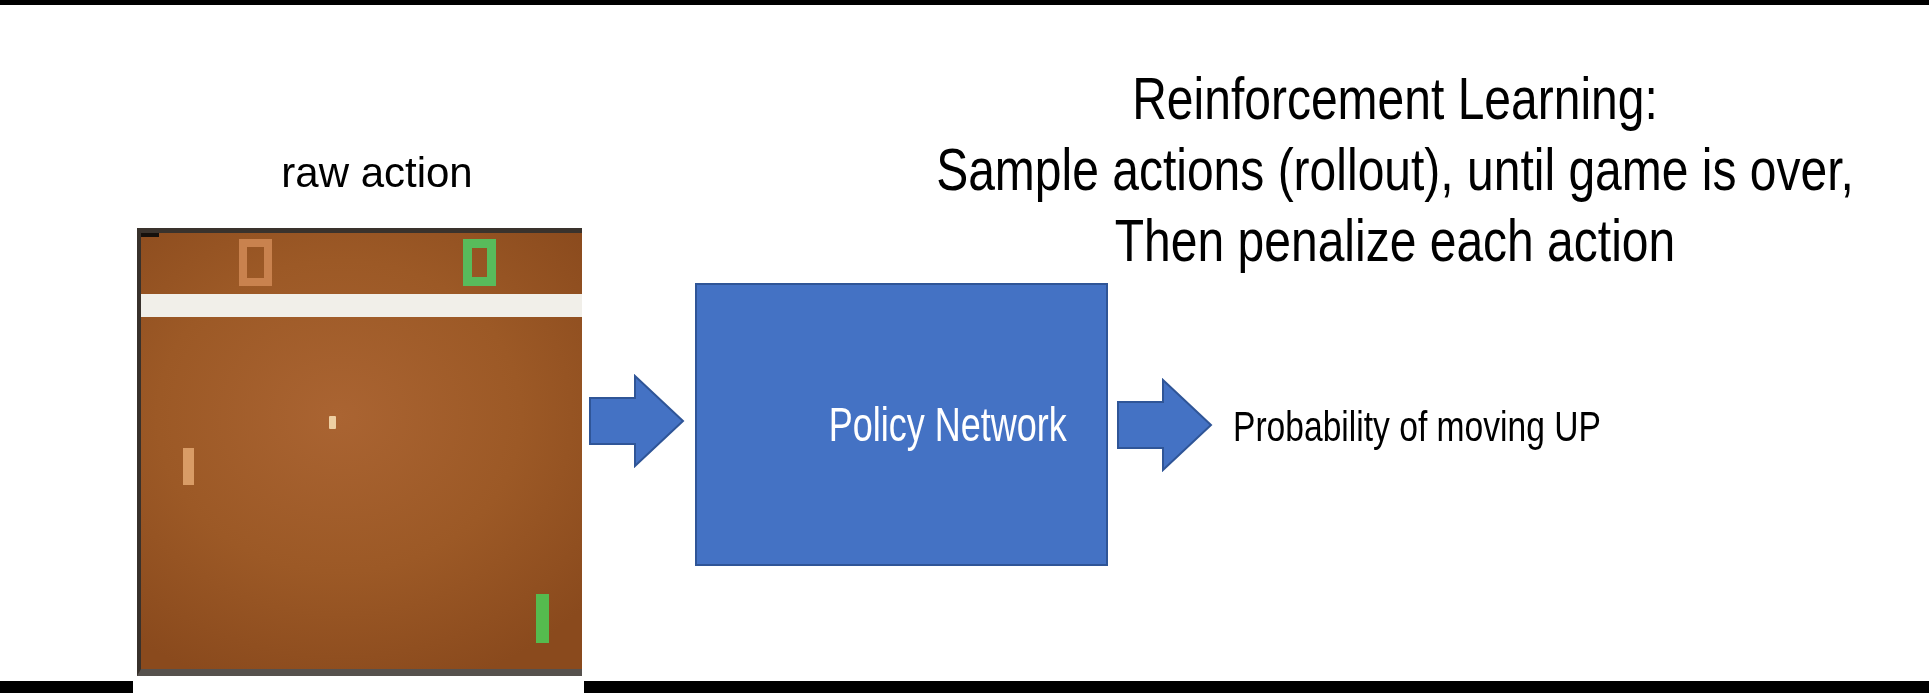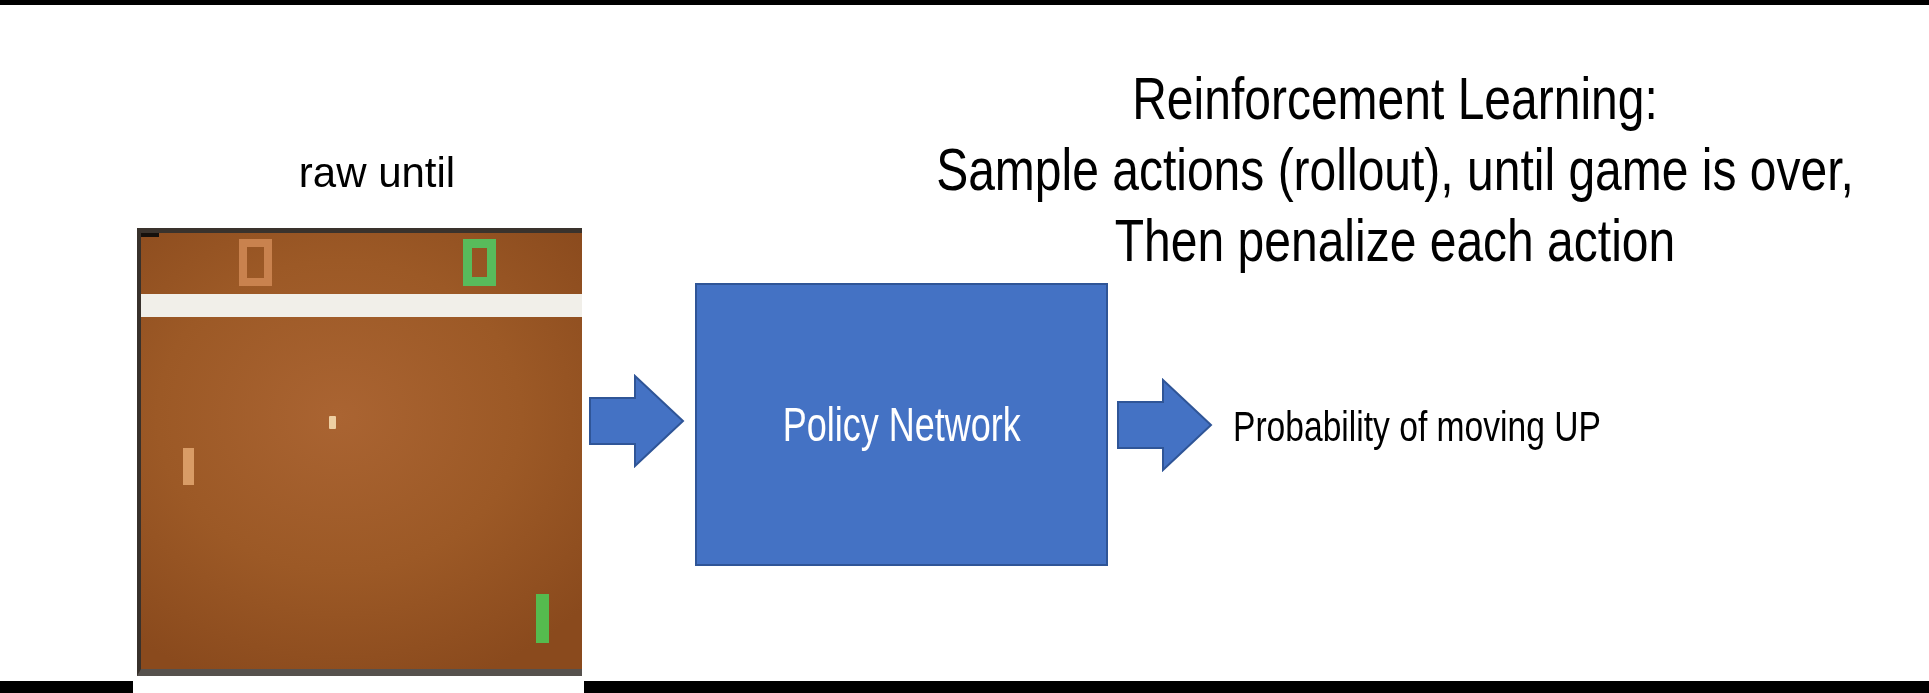--- a/index.html
+++ b/index.html
@@ -92,21 +92,21 @@
     stroke-width: 2;
   }
 
   
   .policy-box {
     left: 695px; top: 283px;
     width: 413px; height: 283px;
     background: var(--accent-blue, #4472c4);
     border: 2px solid var(--accent-blue-border, #2f5597);
     box-sizing: border-box;
-    display: flex; align-items: center; justify-content: center;
+    display: flex; align-items: center; justify-content: flex-end;
   }
   .policy-label {
     color: #ffffff;
     font-size: 48px;
     transform: scaleX(0.75);
     white-space: nowrap;
   }
 
   
   .prob-label {
@@ -132,21 +132,21 @@
 
 <div class="abs top-bar"></div>
 <div class="abs bottom-bar"></div>
 
 <div class="abs title-block">
   <div>Reinforcement Learning:</div>
   <div>Sample actions (rollout), until game is over,</div>
   <div>Then penalize each action</div>
 </div>
 
-<div class="abs raw-pixels">raw until</div>
+<div class="abs raw-pixels">raw action</div>
 
 <div class="abs game-wrap">
   <div class="game-screen">
     <div class="corner-dash"></div>
     <div class="score left" title="0"></div>
     <div class="score right" title="0"></div>
     <div class="white-band"></div>
     <div class="ball"></div>
     <div class="paddle-left"></div>
     <div class="paddle-right"></div>

